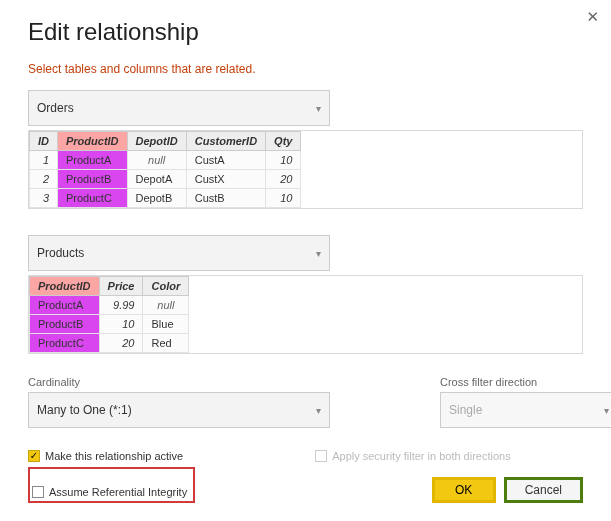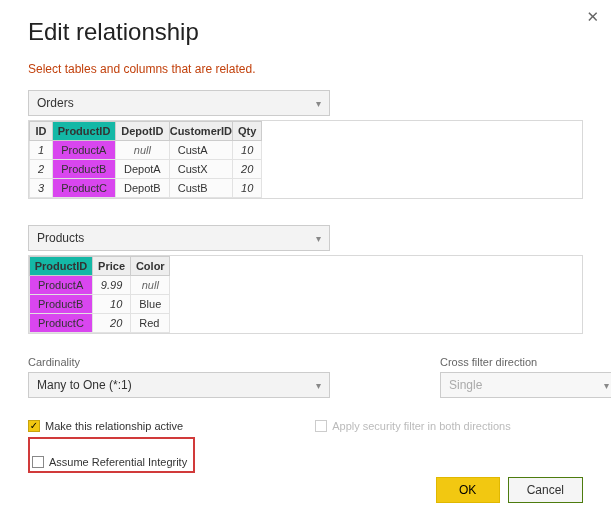--- a/index.html
+++ b/index.html
@@ -28,48 +28,49 @@
     margin-bottom: 16px;
   }
   .subtitle {
     font-size: 12px;
     color: #c2410c;
     margin-bottom: 14px;
   }
   .select-box {
     background: #f3f3f3;
     border: 1px solid #ccc;
-    height: 26px;
+    height: 36px;
     width: 302px;
     display: flex;
     align-items: center;
     justify-content: space-between;
     padding: 0 8px;
     font-size: 12px;
     cursor: pointer;
     margin-bottom: 4px;
   }
   .select-box .chev { color: #888; font-size: 10px; }
   .data-table-wrap {
     border: 1px solid #d9d9d9;
   }
   table.data-table {
     border-collapse: collapse;
     font-size: 11px;
   }
   table.data-table th {
     background: #eeeeee;
     border: 1px solid #ccc;
-    padding: 3px 0;
+    padding: 3px 8px;
     font-weight: 600;
     text-align: center;
     color: #333;
+    font-style: italic;
   }
   table.data-table th.selcol {
-    background: #14b8a6;
+    background: #fca5a5;
   }
   table.data-table td {
     border: 1px solid #e2e2e2;
     padding: 3px 8px;
     background: #fbfbfb;
   }
   table.data-table td.num { text-align: right; font-style: italic; }
   table.data-table td.selcol { background: #d946ef; }
   table.data-table td.null { font-style: italic; text-align: center; color: #666;}
   .spacer { height: 26px; }
@@ -124,21 +125,21 @@
   .footer-btns {
     position: absolute;
     bottom: 18px;
     right: 28px;
     display: flex;
     gap: 8px;
   }
   .btn {
     min-width: 64px;
     height: 26px;
-    border: 1px solid #4d7c0f;
+    border: 3px solid #4d7c0f;
     background: #f5f5f5;
     font-size: 12px;
     display: flex; align-items: center; justify-content: center;
     padding: 0 18px;
     cursor: pointer;
   }
   .btn.primary {
     background: #f2c811;
     border-color: #e0b800;
     color: #000;

